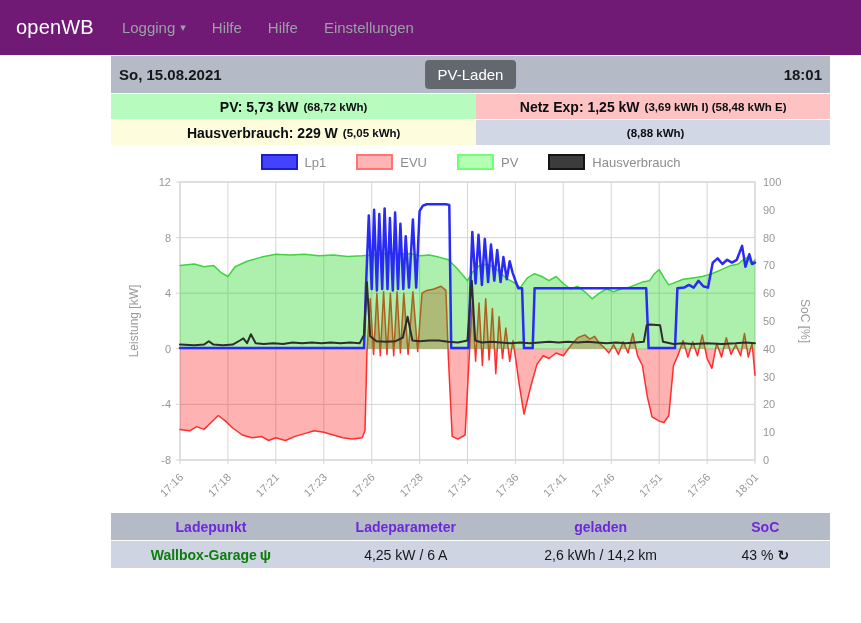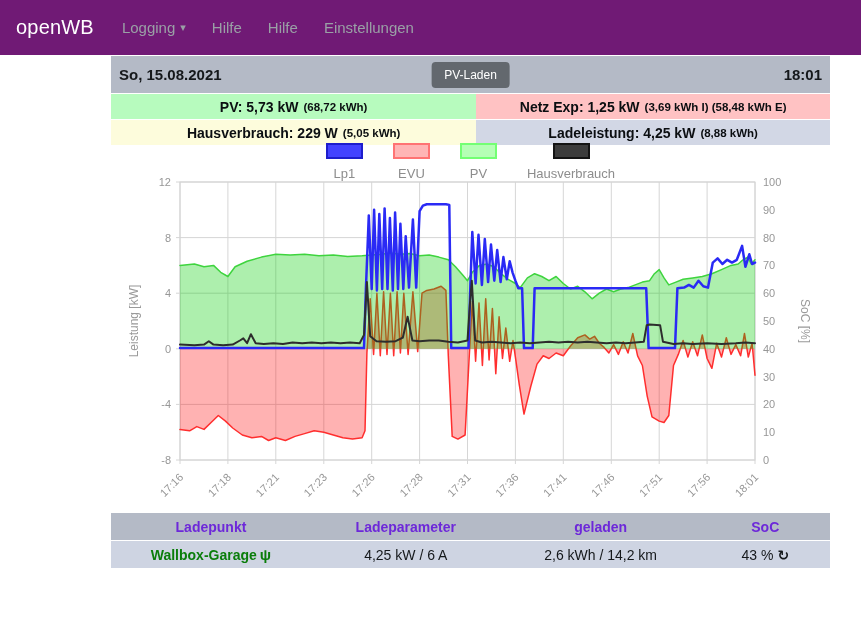--- a/index.html
+++ b/index.html
@@ -22,39 +22,39 @@
   
   .header-bar{
     height:37px;background:#b4bac6;display:flex;align-items:center;
     position:relative;padding:0 8px;box-sizing:border-box;margin-top:1px;
   }
   .hdr-date,.hdr-time{font-size:15px;font-weight:bold;color:#15181b;}
   .hdr-time{margin-left:auto;}
   .mode-btn{
     position:absolute;left:50%;transform:translateX(-50%);
     background:#63686e;color:#ffffff;border:none;border-radius:4px;
-    font-size:12px;padding:6px 13px;cursor:pointer;
+    font-size:15px;padding:6px 13px;cursor:pointer;
     font-family:"Liberation Sans","DejaVu Sans",sans-serif;
   }
   
   .summary{display:grid;grid-template-columns:50.8% 49.2%;}
   .sum-cell{
     height:25px;display:flex;align-items:center;justify-content:center;
     border-top:1px solid #ffffff;white-space:nowrap;
   }
   .sum-main{font-size:14px;font-weight:bold;color:#0b0e11;}
   .sum-sub{font-size:11.5px;font-weight:bold;color:#0b0e11;margin-left:5px;}
   .bg-pv{background:#b7fbbe;}
   .bg-netz{background:#ffc2c3;}
   .bg-haus{background:#fdfcdc;}
   .bg-lade{background:#d2d7e5;}
   
   .chart-wrap{margin-top:3px;}
   .legend{display:flex;justify-content:center;align-items:center;gap:30px;height:20px;margin:7px 0 1px 0;}
-  .legend-item{display:flex;align-items:center;gap:7px;flex-direction:column;}
+  .legend-item{display:flex;align-items:center;gap:7px;}
   .legend-box{width:33px;height:12px;border:2px solid;box-sizing:content-box;}
   .legend-label{font-size:13px;color:#8d8d8d;}
   svg text.tick{font-size:11px;fill:#979797;font-family:"Liberation Sans","DejaVu Sans",sans-serif;}
   svg text.axis{font-size:12px;fill:#9a9a9a;font-family:"Liberation Sans","DejaVu Sans",sans-serif;}
   
   .lp-table{width:100%;border-collapse:collapse;margin-top:6px;table-layout:fixed;}
   .lp-table col.c1{width:27.8%;} .lp-table col.c2{width:26.4%;}
   .lp-table col.c3{width:27.8%;} .lp-table col.c4{width:18%;}
   .lp-table th{
     background:#b4bac6;font-size:14px;font-weight:bold;color:#6d28d9;
@@ -104,21 +104,20 @@
     </div>
     <div class="sum-cell bg-netz">
       <span class="sum-main">Netz Exp: 1,25 kW</span>
       <span class="sum-sub">(3,69 kWh I) (58,48 kWh E)</span>
     </div>
     <div class="sum-cell bg-haus">
       <span class="sum-main">Hausverbrauch: 229 W</span>
       <span class="sum-sub">(5,05 kWh)</span>
     </div>
     <div class="sum-cell bg-lade">
-      <span class="sum-main">Ladeleistung: 4,25 kW</span>
       <span class="sum-sub">(8,88 kWh)</span>
     </div>
   </div>
 
   <div class="chart-wrap">
     <div class="legend" id="chart-legend">
         <span class="legend-item">
           <span class="legend-box" style="background: rgb(66, 66, 255); border-color: rgb(29, 29, 204);"></span>
           <span class="legend-label">Lp1</span>
         </span>

